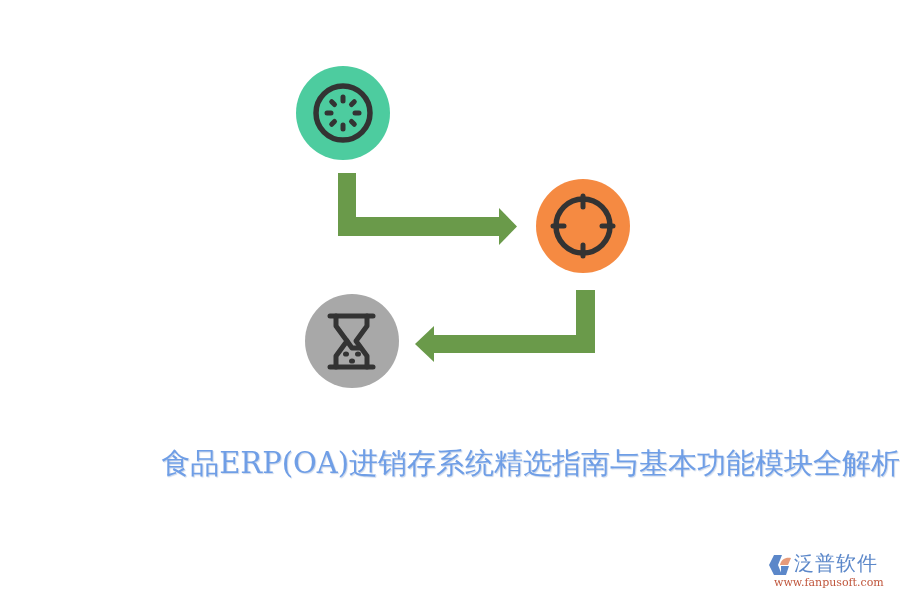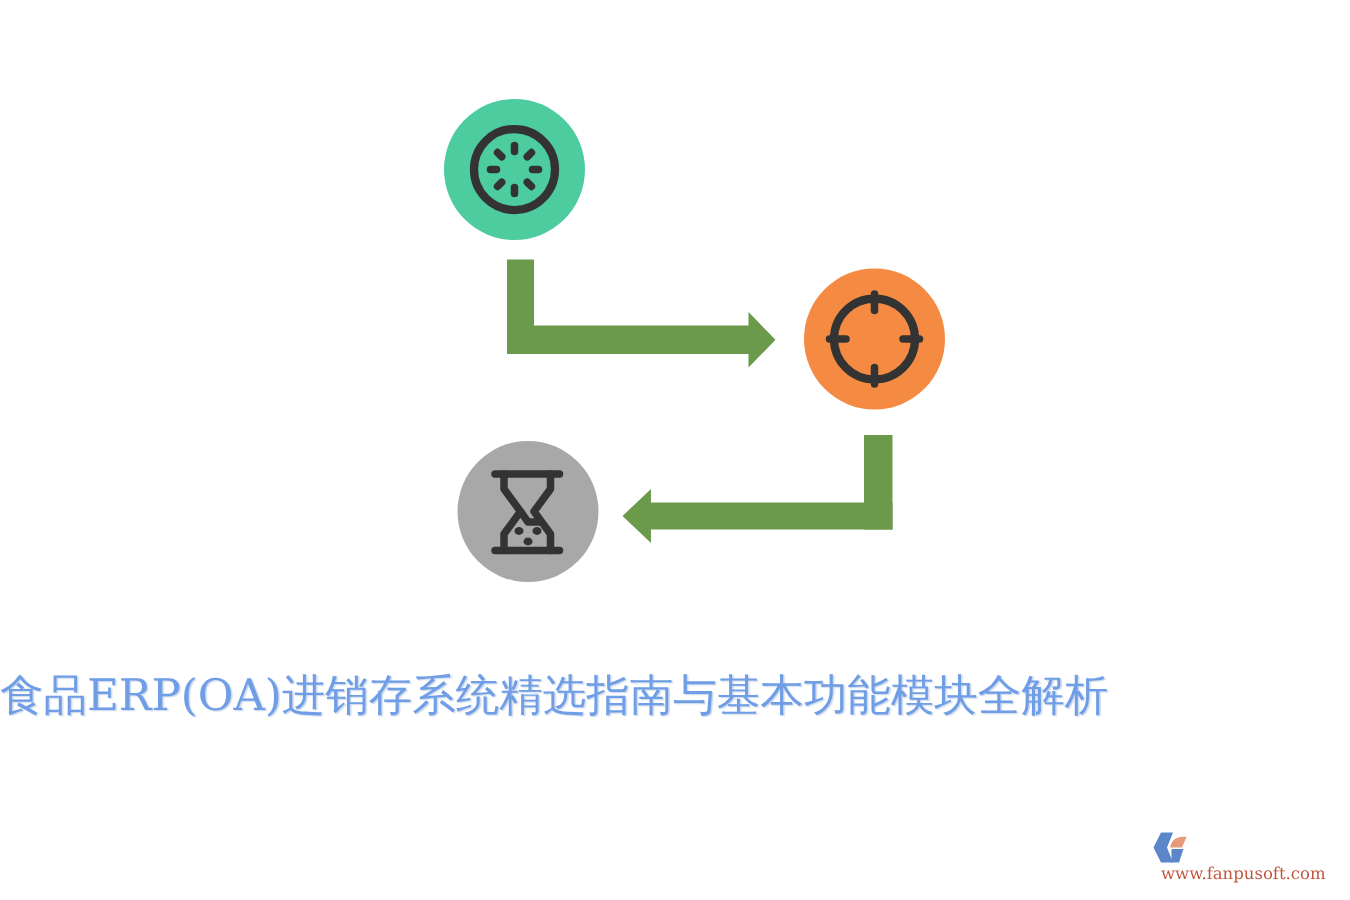--- a/index.html
+++ b/index.html
@@ -1,19 +1,19 @@
 <!DOCTYPE html>
 <html><head>
 <meta charset="utf-8">
 <style>
   html, body { margin:0; padding:0; background:#ffffff; }
   body { width:900px; height:600px; position:relative; overflow:hidden; font-family:"DejaVu Serif", serif; }
   .diagram { position:absolute; left:0; top:0; width:900px; height:600px; }
   .title {
-    position:absolute; left:0; top:444px; width:900px; text-align:left;
+    position:absolute; left:0; top:444px; width:900px; text-align:right;
     font-family:"DejaVu Serif", "Liberation Serif", serif;
     font-size:29px; color:#6f9ee6; letter-spacing:0px;
     text-shadow: 1px 1px 1px #c9d6ea;
   }
   .logo { position:absolute; left:766px; top:552px; width:130px; height:42px; }
   .logo-name { position:absolute; left:28px; top:-2px; font-family:"DejaVu Sans", sans-serif; font-size:20px; color:#5b87c9; letter-spacing:1px; }
   .logo-url { position:absolute; left:8px; top:24px; font-family:"DejaVu Serif", serif; font-size:11px; color:#c0563c;text-align:center; }
   .logo-mark { position:absolute; left:2px; top:2px; width:24px; height:22px; }
 </style>
 </head>
@@ -79,14 +79,15 @@
 </svg>
 
 <div class="title">食品ERP(OA)进销存系统精选指南与基本功能模块全解析</div>
 
 <div class="logo">
   <svg class="logo-mark" viewBox="0 0 24 22">
     <polygon points="6,1 14,1 10,11 14,21 6,21 1,11" fill="#5b87c9"></polygon>
     <path d="M12,11 C13,5 18,3 23,4 L20,11 Z" fill="#e69a7a"></path>
     <polygon points="13,12 21,12 18,21 13,21" fill="#5b87c9"></polygon>
   </svg>
+  <span class="logo-name">泛普软件</span>
   <span class="logo-url">www.fanpusoft.com</span>
 </div>
 
 </body></html>

